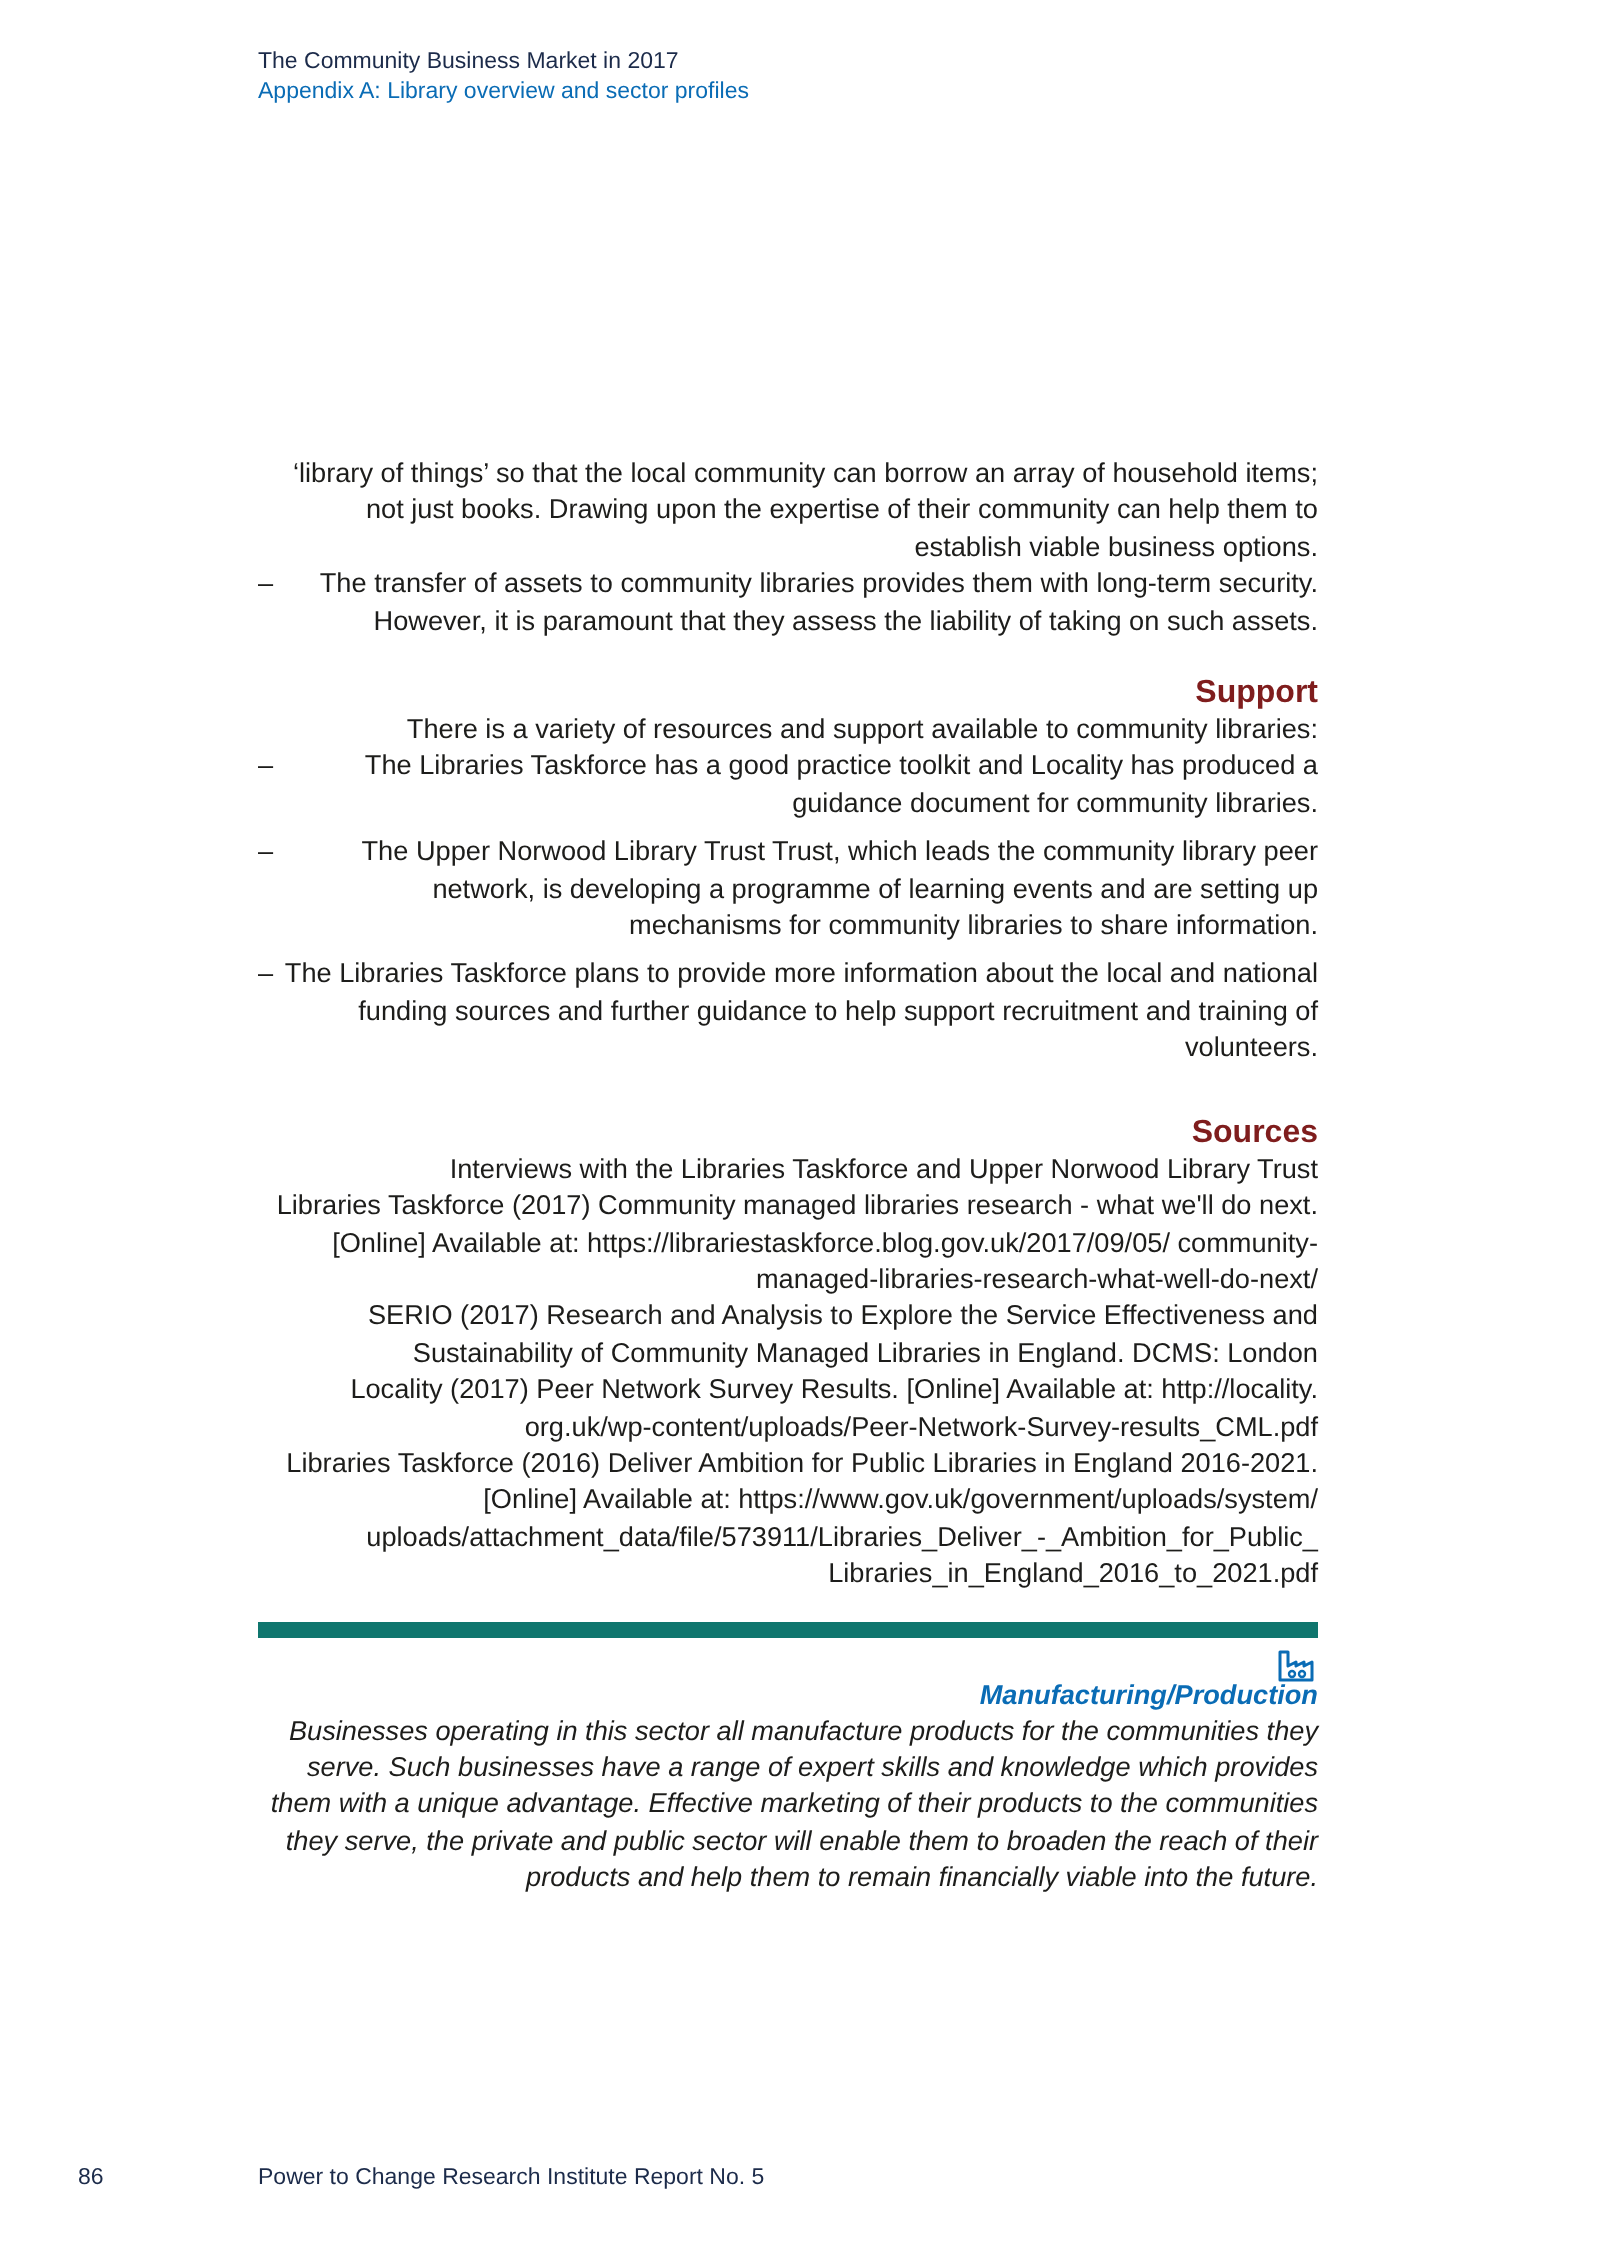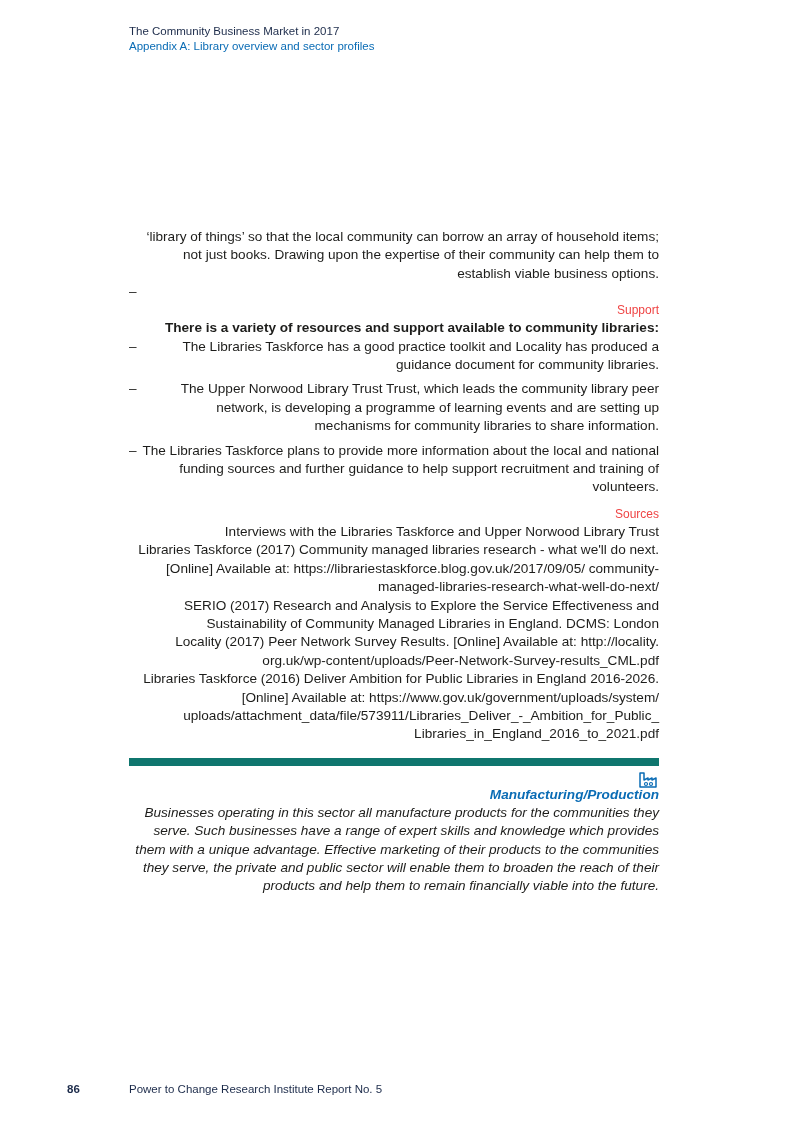--- a/index.html
+++ b/index.html
@@ -10,48 +10,49 @@
   .header { position: absolute; left: 129px; top: 24px; font-size: 11.5px; line-height: 15px; }
   .header .title { color: #1c2b4a; }
   .header .subtitle { color: #0a6cb5; }
 
   .content { position: absolute; left: 129px; top: 228px; width: 530px; font-size: 13.6px; line-height: 18.4px; text-align: right; }
   .content p { margin: 0; }
   .bullet { position: relative; padding-left: 13px; margin: 0 0 6px 0; }
   .bullet .dash { position: absolute; left: 0; top: 0; }
   .cont { padding-left: 13px; margin-bottom: 6px; }
 
-  h3 { margin: 0; font-size: 12px; font-weight: normal; color: #ef4444; line-height: 18px; }
+  h3 { margin: 0; font-size: 16px; font-weight: bold; color: #7f1d1d; line-height: 18px; }
   .sec-support { margin-top: 18px; }
-  .intro { margin-bottom: 4px; font-weight: bold; }
-  .sec-sources { margin-top: 8px; }
+  .intro { margin-bottom: 4px; }
+  .sec-sources { margin-top: 24px; }
   .source { margin: 0 0 6px 0; }
 
   .sector-rule { border-top: 8px solid #0f766e; margin-top: 14px; padding-top: 20px; position: relative; font-style: italic; }
   .sector-title { font-size: 13.6px; font-weight: bold; color: #0a6cb5; line-height: 18px; }
   .factory-icon { position: absolute; right: 2px; top: 6px; width: 18px; height: 16px; }
 
   .footer { position: absolute; top: 1083px; left: 0; width: 800px; font-size: 11.5px; }
-  .page-num { position: absolute; left: 39px; font-weight: bold; color: #1c2b4a; margin-left: 28px; }
+  .page-num { position: absolute; left: 39px; font-weight: normal; color: #1c2b4a; }
   .footer-brand { position: absolute; left: 129px; color: #1c2b4a; }
   .footer-brand b { font-weight: normal; }
 </style>
 </head>
 <body>
 
 <div class="header">
   <div class="title">The Community Business Market in 2017</div>
   <div class="subtitle">Appendix A: Library overview and sector profiles</div>
 </div>
 
 <div class="content">
   <p class="cont">‘library of things’ so that the local community can borrow an array of household items; not just books. Drawing upon the expertise of their community can help them to establish viable business options.</p>
 
   <div class="bullet">
     <span class="dash">–</span>
+    <span>The transfer of assets to community libraries provides them with long-term security. However, it is paramount that they assess the liability of taking on such assets.</span>
   </div>
 
   <h3 class="sec-support">Support</h3>
   <p class="intro">There is a variety of resources and support available to community libraries:</p>
   <div class="bullet">
     <span class="dash">–</span>
     <span>The Libraries Taskforce has a good practice toolkit and Locality has produced a guidance document for community libraries.</span>
   </div>
   <div class="bullet">
     <span class="dash">–</span>
@@ -60,21 +61,21 @@
   <div class="bullet">
     <span class="dash">–</span>
     <span>The Libraries Taskforce plans to provide more information about the local and national funding sources and further guidance to help support recruitment and training of volunteers.</span>
   </div>
 
   <h3 class="sec-sources">Sources</h3>
   <p class="source">Interviews with the Libraries Taskforce and Upper Norwood Library Trust</p>
   <p class="source">Libraries Taskforce (2017) Community managed libraries research - what we'll do next. [Online] Available at: https://librariestaskforce.blog.gov.uk/2017/09/05/ community-managed-libraries-research-what-well-do-next/</p>
   <p class="source">SERIO (2017) Research and Analysis to Explore the Service Effectiveness and Sustainability of Community Managed Libraries in England. DCMS: London</p>
   <p class="source">Locality (2017) Peer Network Survey Results. [Online] Available at: http://locality. org.uk/wp-content/uploads/Peer-Network-Survey-results_CML.pdf</p>
-  <p class="source">Libraries Taskforce (2016) Deliver Ambition for Public Libraries in England 2016-2026. [Online] Available at: https://www.gov.uk/government/uploads/system/ uploads/attachment_data/file/573911/Libraries_Deliver_-_Ambition_for_Public_ Libraries_in_England_2016_to_2021.pdf</p>
+  <p class="source">Libraries Taskforce (2016) Deliver Ambition for Public Libraries in England 2016-2021. [Online] Available at: https://www.gov.uk/government/uploads/system/ uploads/attachment_data/file/573911/Libraries_Deliver_-_Ambition_for_Public_ Libraries_in_England_2016_to_2021.pdf</p>
 
   <div class="sector-rule">
     <div class="sector-title">Manufacturing/Production</div>
     <svg class="factory-icon" viewBox="0 0 18 16">
       <path d="M1 1 V15 H17 V6 L13 8 V6 L9 8 V6 L5 8 V1 Z" fill="none" stroke="#0a6cb5" stroke-width="1.5" stroke-linejoin="round"></path>
       <circle cx="7" cy="12" r="1.5" fill="none" stroke="#0a6cb5" stroke-width="1.2"></circle>
       <circle cx="12" cy="12" r="1.5" fill="none" stroke="#0a6cb5" stroke-width="1.2"></circle>
     </svg>
     <p>Businesses operating in this sector all manufacture products for the communities they serve. Such businesses have a range of expert skills and knowledge which provides them with a unique advantage. Effective marketing of their products to the communities they serve, the private and public sector will enable them to broaden the reach of their products and help them to remain financially viable into the future.</p>
   </div>

